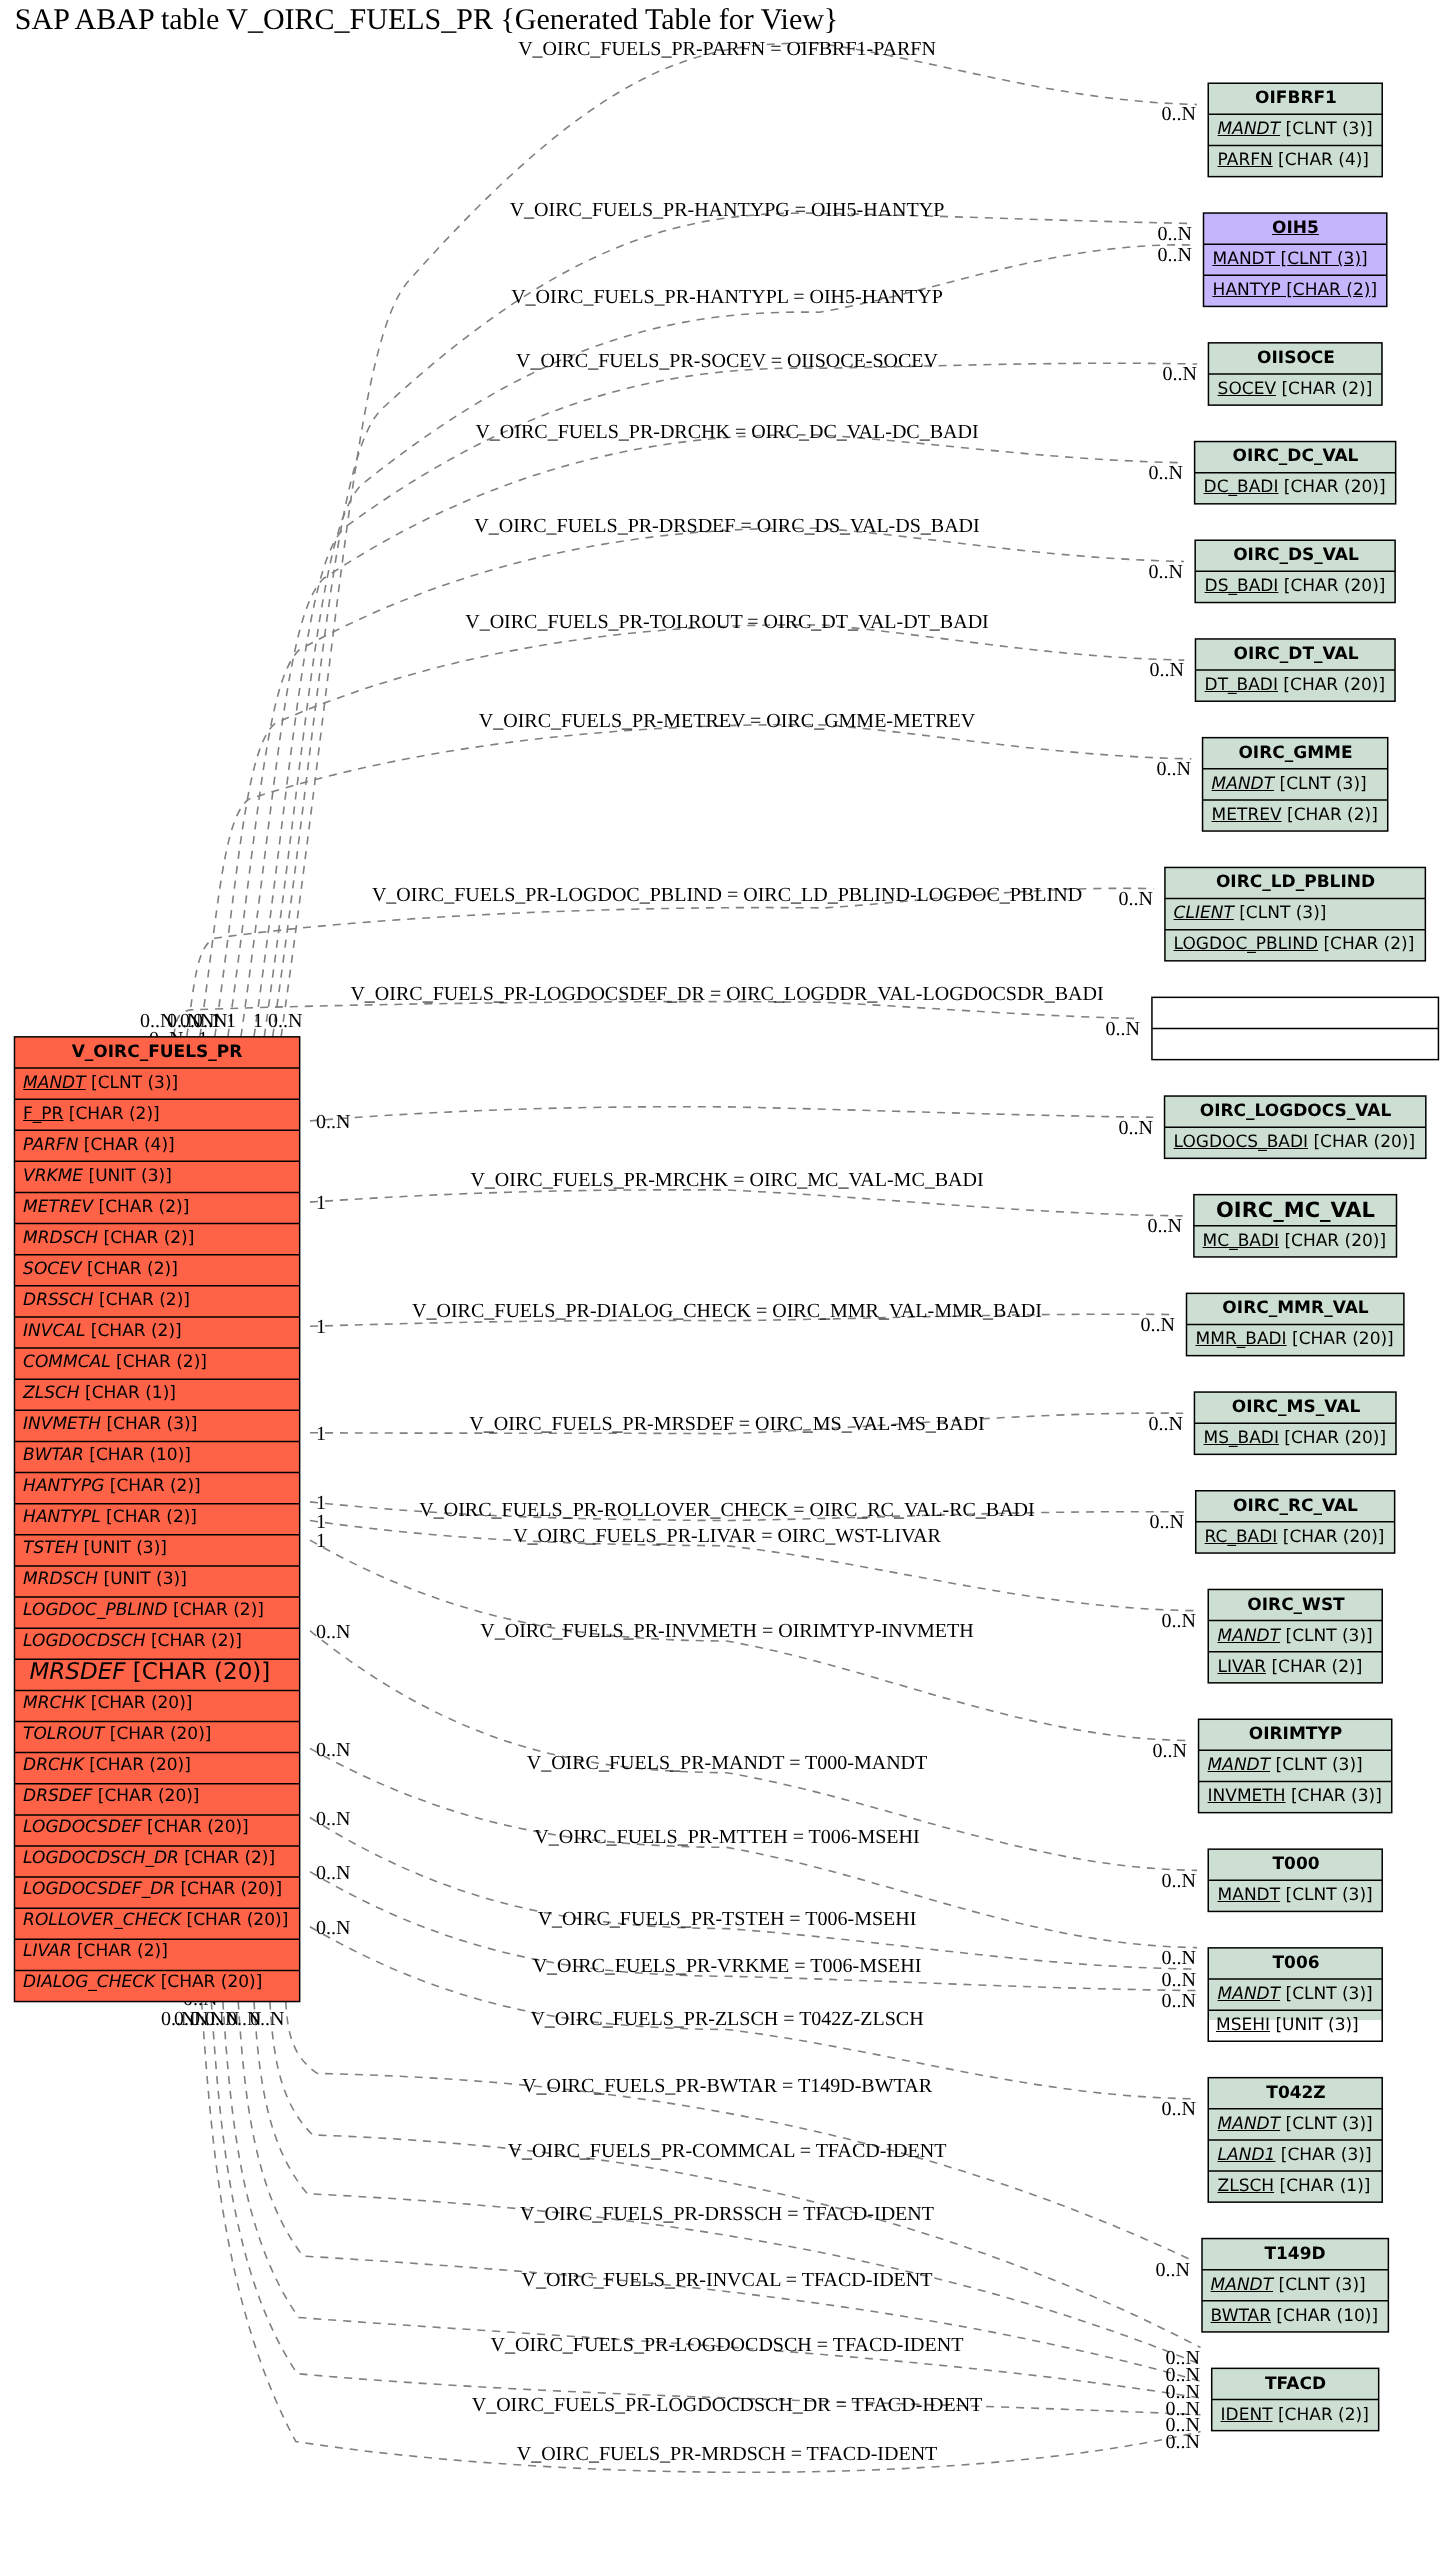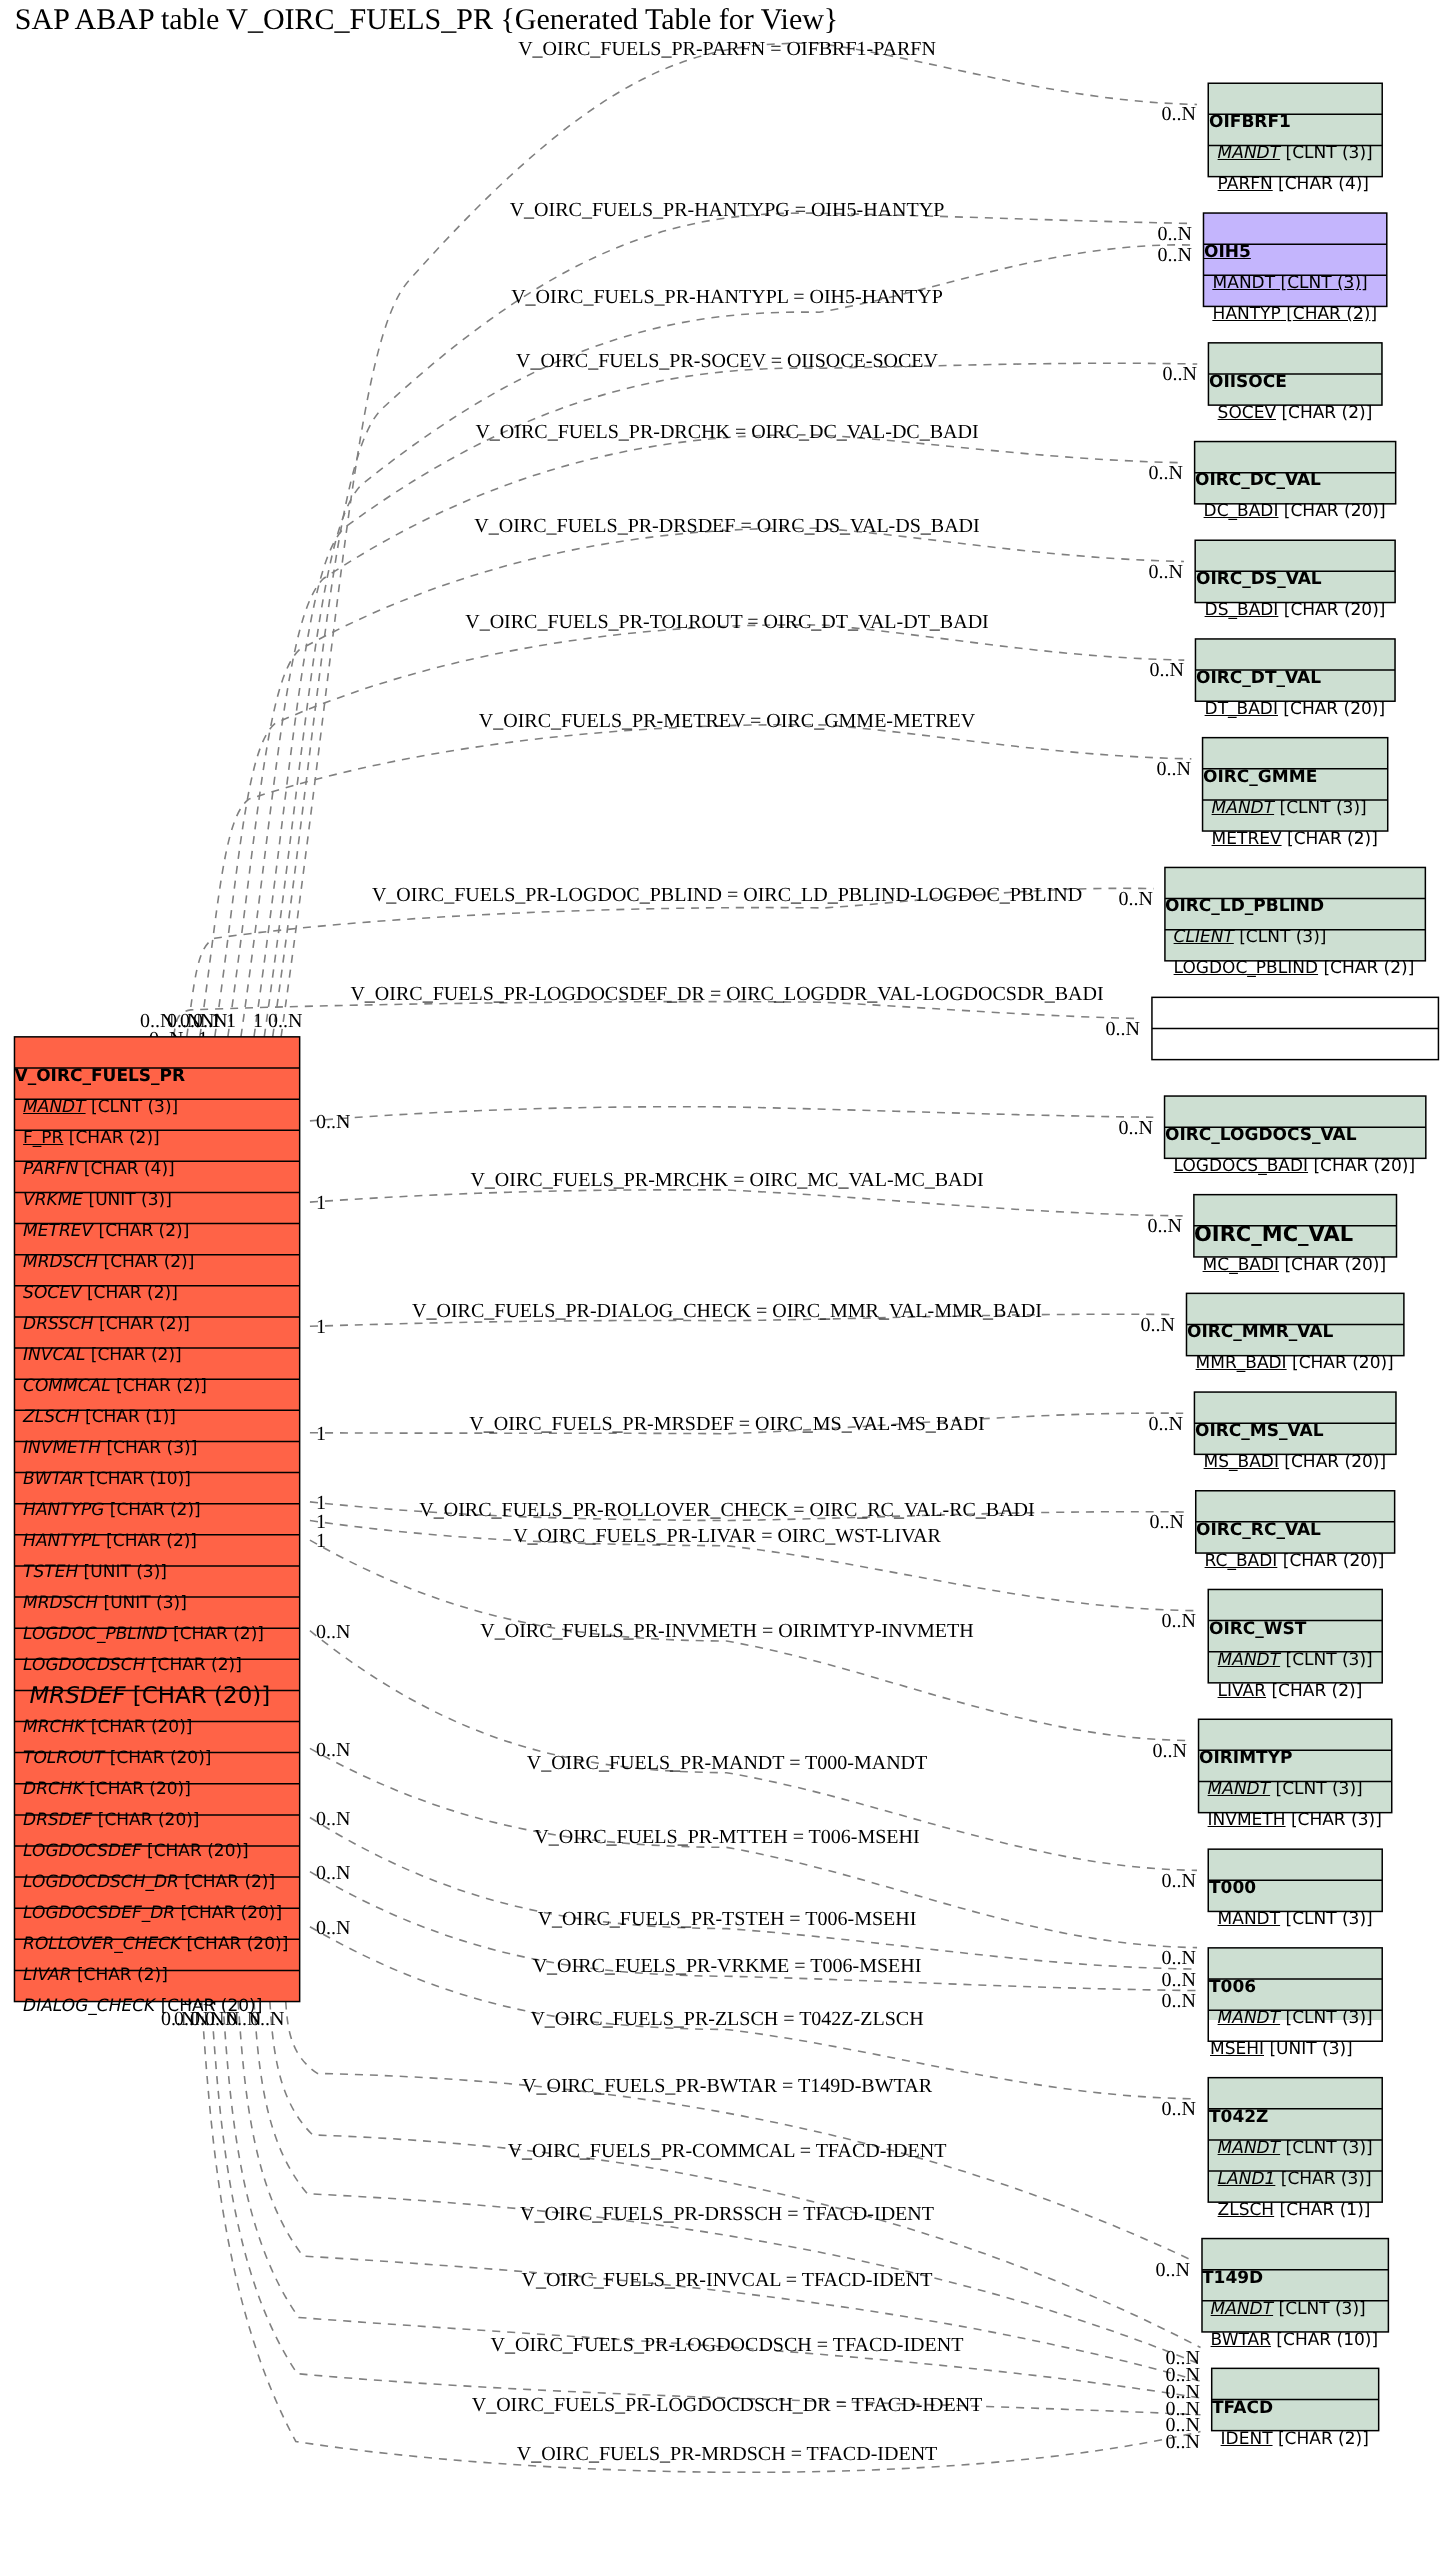--- a/index.html
+++ b/index.html
@@ -13,21 +13,21 @@
   .edge-label{position:absolute;font-family:"Liberation Serif",serif;font-size:20px;
         color:#000;white-space:nowrap;transform:translate(-50%,-50%);}
   .card-label{position:absolute;font-family:"Liberation Serif",serif;font-size:20px;
         color:#000;white-space:nowrap;}
   .card-label.head{transform:translate(-100%,-50%);}
   .card-label.tail{transform:translate(0,-50%);}
   .tbl{position:absolute;box-sizing:border-box;}
   .tbl .trow{position:relative;box-sizing:border-box;white-space:nowrap;overflow:hidden;}
   svg#border-layer{position:absolute;left:0;top:0;width:1453px;height:2563px;pointer-events:none;}
   svg#border-layer rect,svg#border-layer line{fill:none;stroke:#000;stroke-width:1.6;}
-  .tbl .ttitle{font-weight:bold;margin-top:24px;}
+  .tbl .ttitle{font-weight:bold;text-align:center;}
   .tbl .tfield{text-align:left;}
   .fname{text-decoration:none;}
   .fname.it{font-style:italic;}
   .fname.ul{text-decoration:underline;}
 </style>
 </head>
 <body>
 
 <div id="page">
   <div id="diagram-title" style="left:14.8px;top:3.3px;">SAP ABAP table V_OIRC_FUELS_PR {Generated Table for View}</div>
@@ -247,21 +247,21 @@
 <div class="trow tfield" style="height:31px;line-height:31px;font-size:17px;padding-left:8.6px;"><span class="fname it ul">MANDT</span><span> [<span>CLNT (3)</span>]</span></div>
 <div class="trow tfield" style="height:31px;line-height:31px;font-size:17px;padding-left:8.6px;"><span class="fname ul">INVMETH</span><span> [<span>CHAR (3)</span>]</span></div>
 </div>
 <div class="tbl" style="left:1209px;top:1849px;width:174px;height:62px;background:#cddfd2;">
 <div class="trow ttitle" style="height:31px;line-height:31px;font-size:17px;"><span>T000</span></div>
 <div class="trow tfield" style="height:31px;line-height:31px;font-size:17px;padding-left:8.6px;"><span class="fname ul">MANDT</span><span> [<span>CLNT (3)</span>]</span></div>
 </div>
 <div class="tbl" style="left:1209px;top:1948px;width:174px;height:72px;background:#cddfd2;">
 <div class="trow ttitle" style="height:31px;line-height:31px;font-size:17px;"><span>T006</span></div>
 <div class="trow tfield" style="height:31px;line-height:31px;font-size:17px;padding-left:8.6px;"><span class="fname it ul">MANDT</span><span> [<span>CLNT (3)</span>]</span></div>
-<div class="trow tfield" style="height:31px;line-height:31px;font-size:17px;padding-left:1px;"><span class="fname ul">MSEHI</span><span> [<span>UNIT (3)</span>]</span></div>
+<div class="trow tfield" style="height:31px;line-height:31px;font-size:17px;padding-left:7px;"><span class="fname ul">MSEHI</span><span> [<span>UNIT (3)</span>]</span></div>
 </div>
 <div class="tbl" style="left:1209px;top:2078px;width:174px;height:125px;background:#cddfd2;">
 <div class="trow ttitle" style="height:31px;line-height:31px;font-size:17px;"><span>T042Z</span></div>
 <div class="trow tfield" style="height:31px;line-height:31px;font-size:17px;padding-left:8.6px;"><span class="fname it ul">MANDT</span><span> [<span>CLNT (3)</span>]</span></div>
 <div class="trow tfield" style="height:31px;line-height:31px;font-size:17px;padding-left:8.6px;"><span class="fname it ul">LAND1</span><span> [<span>CHAR (3)</span>]</span></div>
 <div class="trow tfield" style="height:31px;line-height:31px;font-size:17px;padding-left:8.6px;"><span class="fname ul">ZLSCH</span><span> [<span>CHAR (1)</span>]</span></div>
 </div>
 <div class="tbl" style="left:1202px;top:2239px;width:186px;height:93px;background:#cddfd2;">
 <div class="trow ttitle" style="height:31px;line-height:31px;font-size:17px;"><span>T149D</span></div>
 <div class="trow tfield" style="height:31px;line-height:31px;font-size:17px;padding-left:8.6px;"><span class="fname it ul">MANDT</span><span> [<span>CLNT (3)</span>]</span></div>

